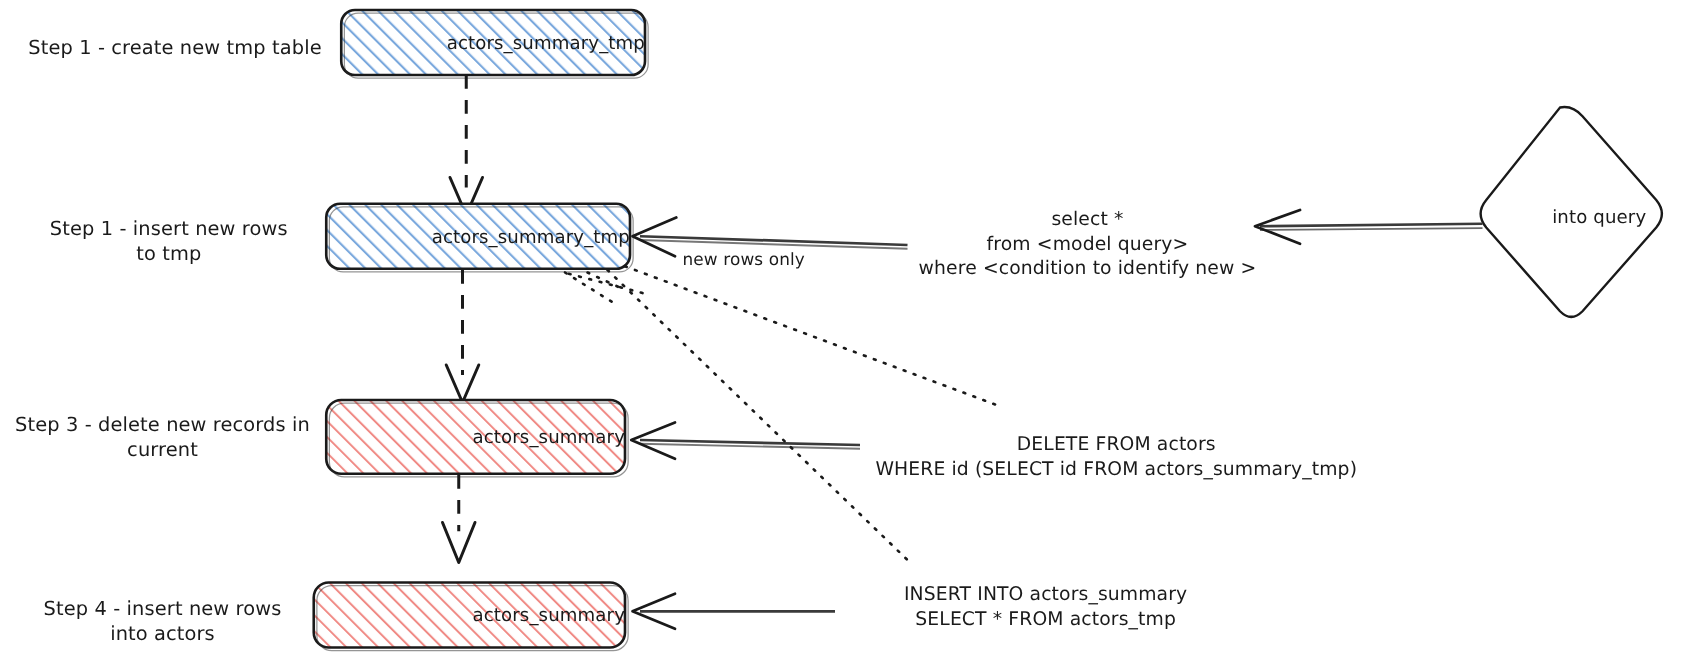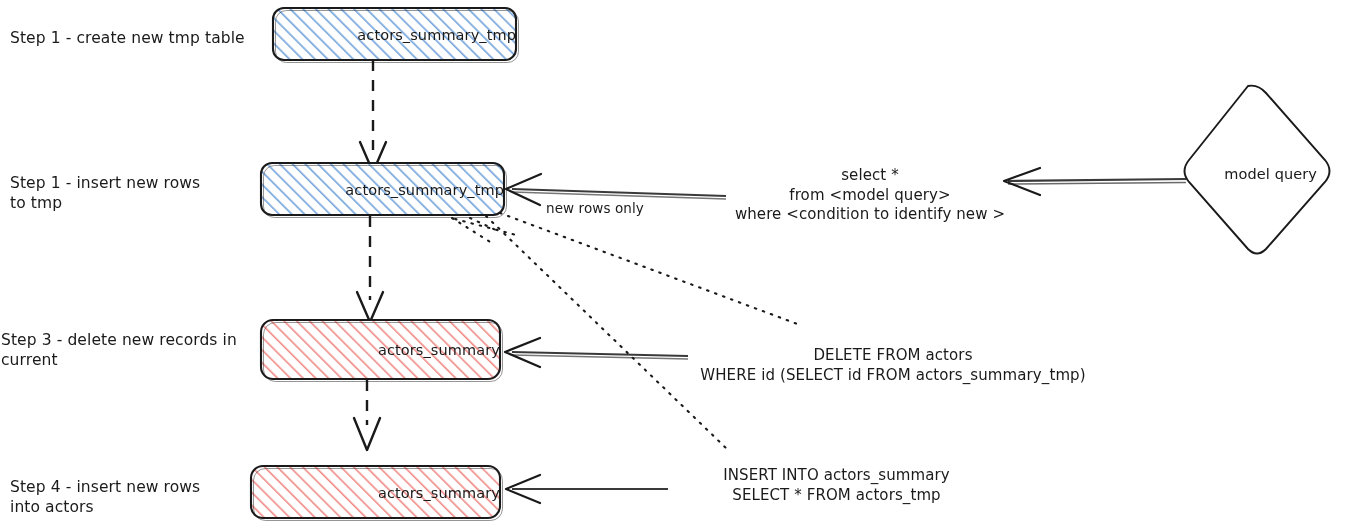--- a/index.html
+++ b/index.html
@@ -12,21 +12,21 @@
   }
   #canvas{position:absolute;left:0;top:0;width:1345px;height:528px;}
   .lbl{
     position:absolute;
     font-family:"DejaVu Sans", sans-serif;
     color:#1a1a1a;
     white-space:pre;
     line-height:1.30;
     letter-spacing:0.1px;
   }
-  .step-label{font-size:15.5px;}
+  .step-label{font-size:15.5px;text-align:center;}
   .node-label{font-size:14.5px;text-align:right;}
   .annot{font-size:15px;text-align:center;}
   .annot-sql{font-size:15px;text-align:center;margin-top:16px;}
   .small-annot{font-size:13.5px;}
 </style>
 </head>
 <body>
 
 <svg id="canvas" viewBox="0 0 1345 528" xmlns="http://www.w3.org/2000/svg">
   <defs>
@@ -125,21 +125,21 @@
 into actors</div>
 
 <div class="lbl node-label" style="left:273px;top:26px;width:243px;">actors_summary_tmp</div>
 
 <div class="lbl node-label" style="left:261px;top:181px;width:243px;">actors_summary_tmp</div>
 
 <div class="lbl node-label" style="left:261px;top:341px;width:239px;">actors_summary</div>
 
 <div class="lbl node-label" style="left:251px;top:484px;width:249px;">actors_summary</div>
 
-<div class="lbl node-label" style="left:1197px;top:165px;width:120px;">model query</div>
+<div class="lbl node-label" style="left:1197px;top:165px;width:120px;">into query</div>
 
 <div class="lbl small-annot" style="left:546px;top:200px;width:140px;">new rows only</div>
 
 <div class="lbl annot" style="left:725px;top:166px;width:290px;">select *
 from &lt;model query&gt;
 where &lt;condition to identify new &gt;</div>
 
 <div class="lbl annot-sql" style="left:683px;top:330px;width:420px;">DELETE FROM actors
 WHERE id (SELECT id FROM actors_summary_tmp)</div>
 

